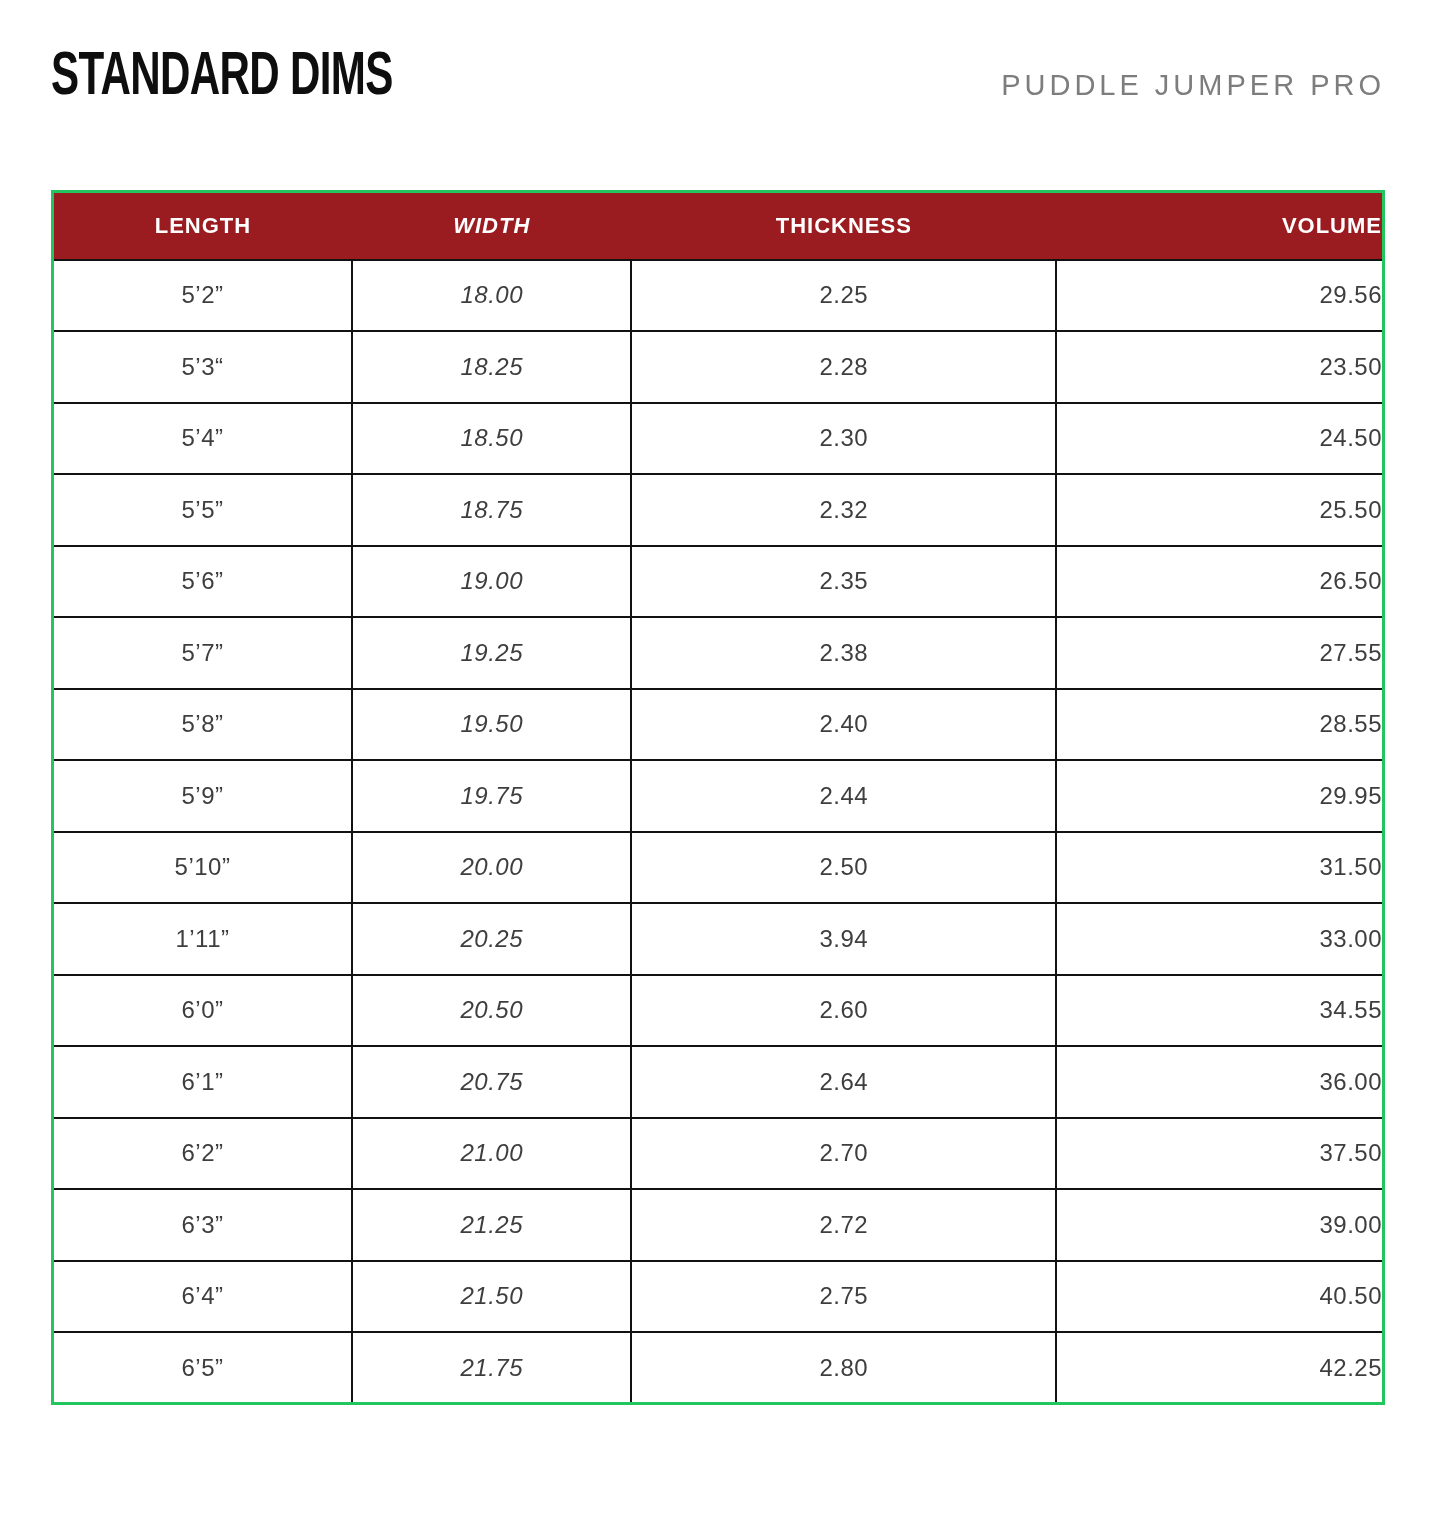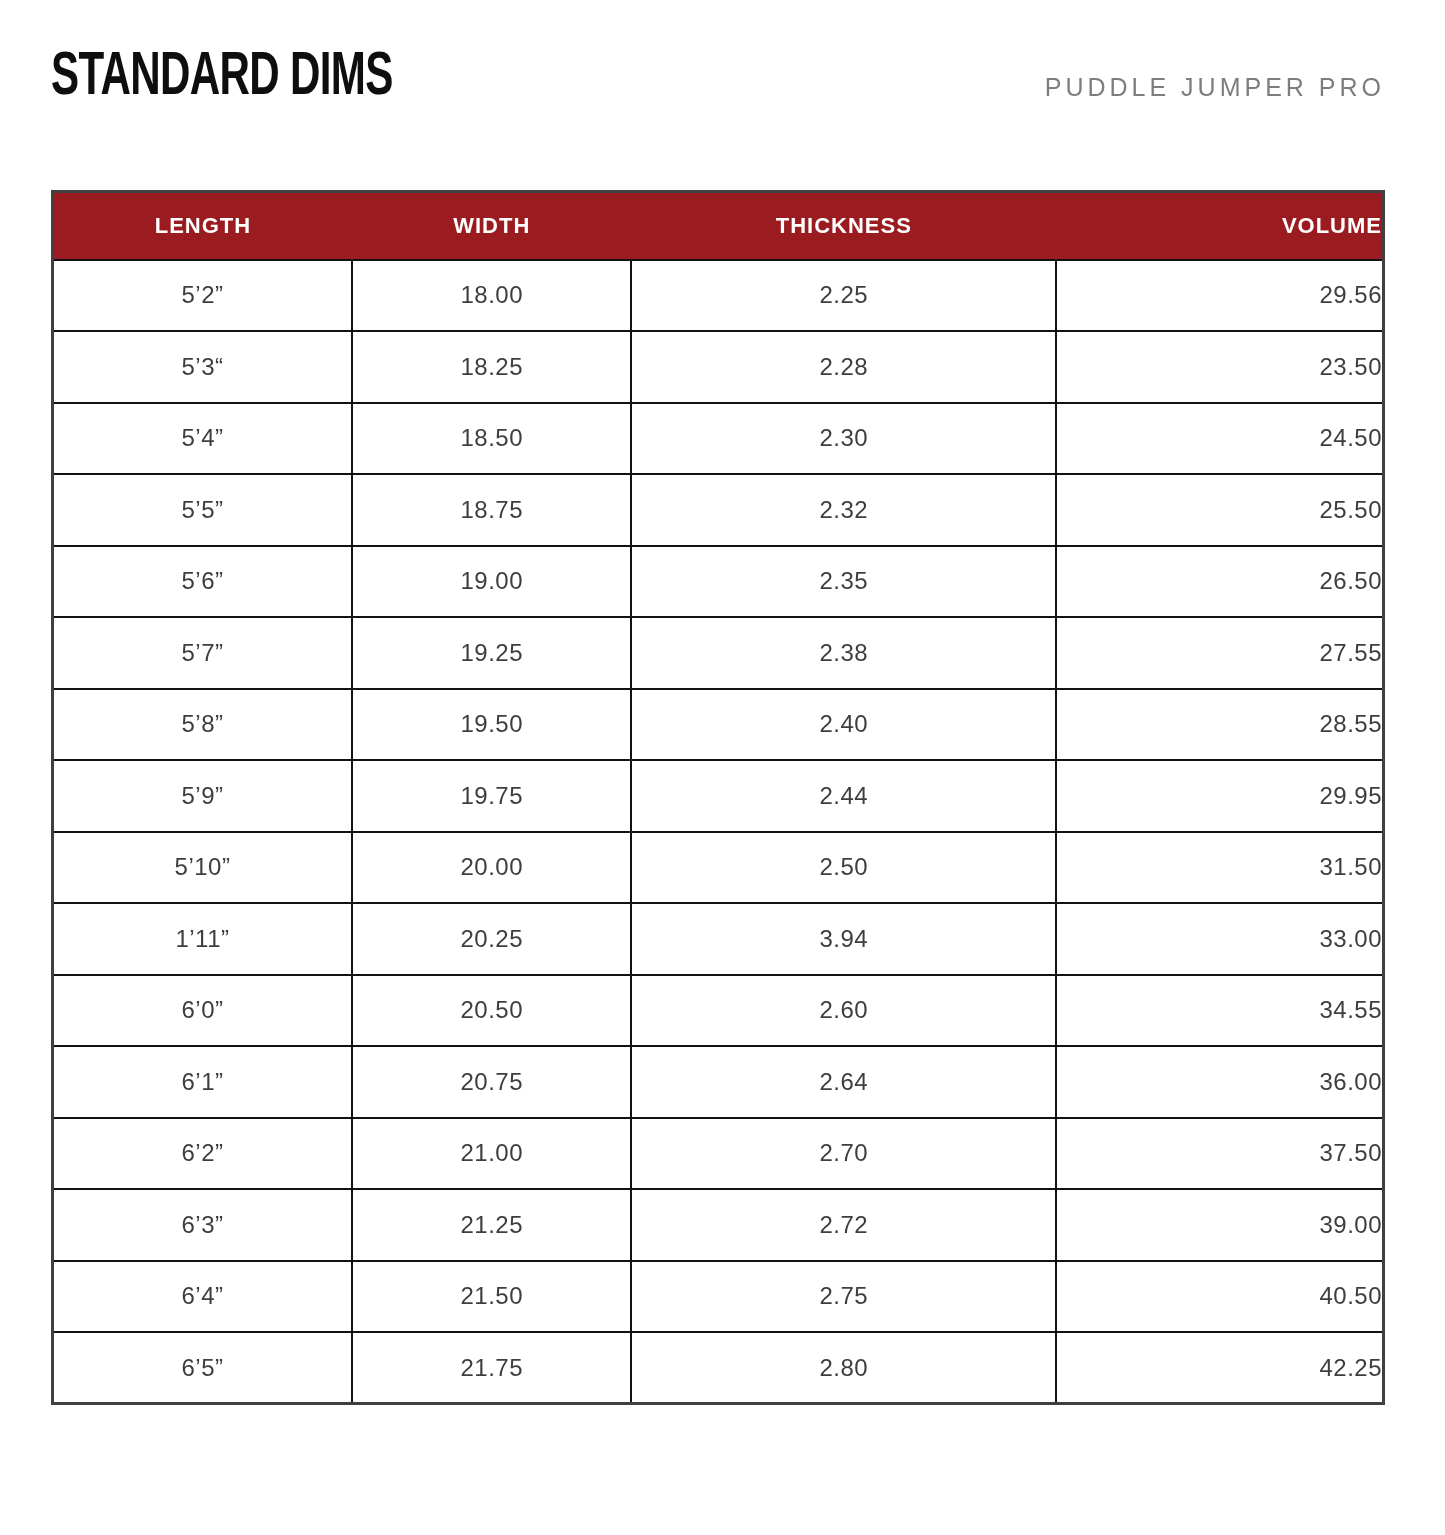--- a/index.html
+++ b/index.html
@@ -26,53 +26,53 @@
     font-size: 62px;
     font-weight: 900;
     color: #0e0e0e;
     letter-spacing: -1px;
     line-height: 1;
     transform: scaleX(0.68);
     transform-origin: left bottom;
     white-space: nowrap;
   }
   .product {
-    font-size: 25px;
+    font-size: 29px;
     font-weight: 300;
     color: #7d7d7d;
     letter-spacing: 4px;
     line-height: 1;
     padding-bottom: 4px;
     white-space: nowrap;
   }
   table.dims {
     border-collapse: collapse;
     margin: 86px 0 0 51px;
     width: 1334px;
     table-layout: fixed;
   }
   table.dims th:nth-child(1), table.dims td:nth-child(1) { width: 22.5%; }
-  table.dims th:nth-child(2), table.dims td:nth-child(2) { width: 21.0%; }
+  table.dims th:nth-child(2), table.dims td:nth-child(2) { width: 21.0%; font-style: italic; }
   table.dims th:nth-child(3), table.dims td:nth-child(3) { width: 31.9%; }
   table.dims th:nth-child(4), table.dims td:nth-child(4) { width: 24.6%; text-align: right; }
   table.dims thead tr {
     background: #9b1c20;
   }
   table.dims th {
     height: 68px;
     color: #ffffff;
     font-size: 22px;
     font-weight: 700;
     letter-spacing: 1px;
     text-align: center;
     vertical-align: middle;
     border: none;
   }
   table.dims {
-    border: 3px solid #404040;
+    border: 3px solid #22c55e;
   }
   table.dims td {
     height: 71.5px;
     border: 2px solid #121212;
     text-align: center;
     vertical-align: middle;
     font-size: 24px;
     font-weight: 300;
     letter-spacing: 0.5px;
     color: #3e3e3e;

